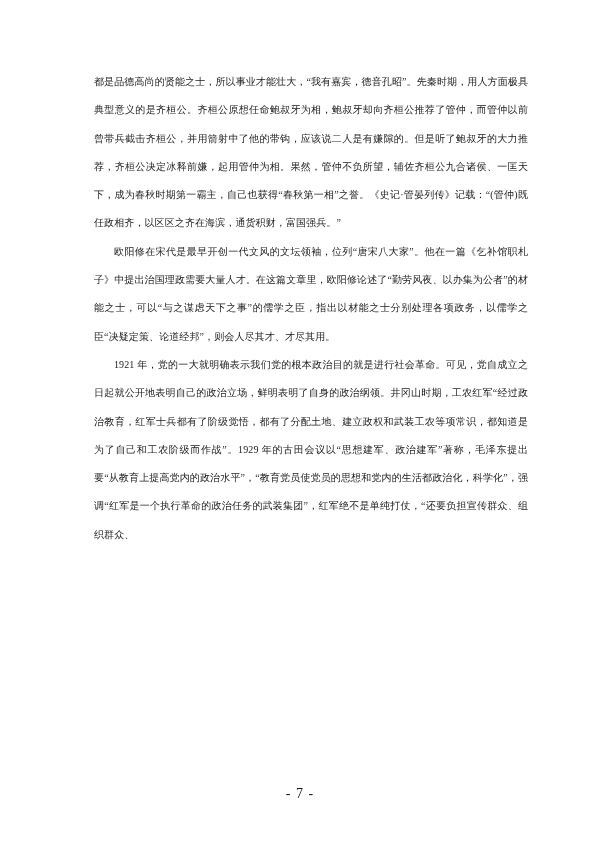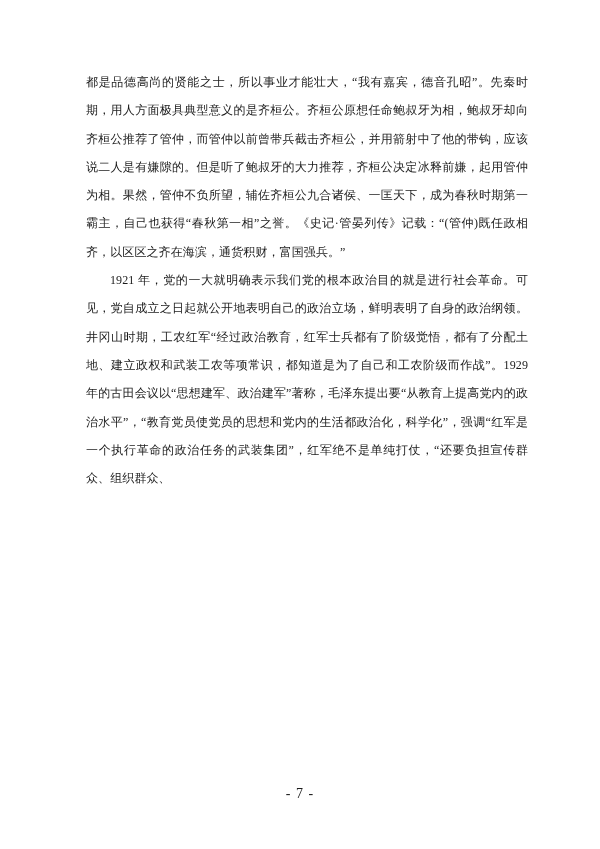--- a/index.html
+++ b/index.html
@@ -21,22 +21,22 @@
     box-sizing: border-box;
     box-shadow: 0 0 0 1px #d8d8d8;
   }
   .page-body {
     position: absolute;
     left: 78px;
     top: 68px;
     width: 450px;
   }
   .para {
-    margin: 0 0 0 8px;
-    font-size: 12px;
+    margin: 0 0 0 16px;
+    font-size: 10px;
     line-height: 28.3px;
     color: #1b1b1b;
     text-align: justify;
     text-justify: inter-ideograph;
     letter-spacing: 0.1px;
     font-family: "Liberation Serif", "DejaVu Serif", serif;
   }
   .para + .para {
     margin-top: 0px;
   }
@@ -54,16 +54,17 @@
     letter-spacing: 1px;
     font-family: "Liberation Serif", "DejaVu Serif", serif;
   }
 </style>
 </head>
 <body>
 
 <div class="page">
   <div class="page-body">
     <p class="para">都是品德高尚的贤能之士，所以事业才能壮大，“我有嘉宾，德音孔昭”。先秦时期，用人方面极具典型意义的是齐桓公。齐桓公原想任命鲍叔牙为相，鲍叔牙却向齐桓公推荐了管仲，而管仲以前曾带兵截击齐桓公，并用箭射中了他的带钩，应该说二人是有嫌隙的。但是听了鲍叔牙的大力推荐，齐桓公决定冰释前嫌，起用管仲为相。果然，管仲不负所望，辅佐齐桓公九合诸侯、一匡天下，成为春秋时期第一霸主，自己也获得“春秋第一相”之誉。《史记·管晏列传》记载：“(管仲)既任政相齐，以区区之齐在海滨，通货积财，富国强兵。”</p>
+    <p class="para indent">欧阳修在宋代是最早开创一代文风的文坛领袖，位列“唐宋八大家”。他在一篇《乞补馆职札子》中提出治国理政需要大量人才。在这篇文章里，欧阳修论述了“勤劳风夜、以办集为公者”的材能之士，可以“与之谋虑天下之事”的儒学之臣，指出以材能之士分别处理各项政务，以儒学之臣“决疑定策、论道经邦”，则会人尽其才、才尽其用。</p>
     <p class="para indent">1921 年，党的一大就明确表示我们党的根本政治目的就是进行社会革命。可见，党自成立之日起就公开地表明自己的政治立场，鲜明表明了自身的政治纲领。井冈山时期，工农红军“经过政治教育，红军士兵都有了阶级觉悟，都有了分配土地、建立政权和武装工农等项常识，都知道是为了自己和工农阶级而作战”。1929 年的古田会议以“思想建军、政治建军”著称，毛泽东提出要“从教育上提高党内的政治水平”，“教育党员使党员的思想和党内的生活都政治化，科学化”，强调“红军是一个执行革命的政治任务的武装集团”，红军绝不是单纯打仗，“还要负担宣传群众、组织群众、</p>
   </div>
   <div class="footer">- 7 -</div>
 </div>
 
 </body></html>

